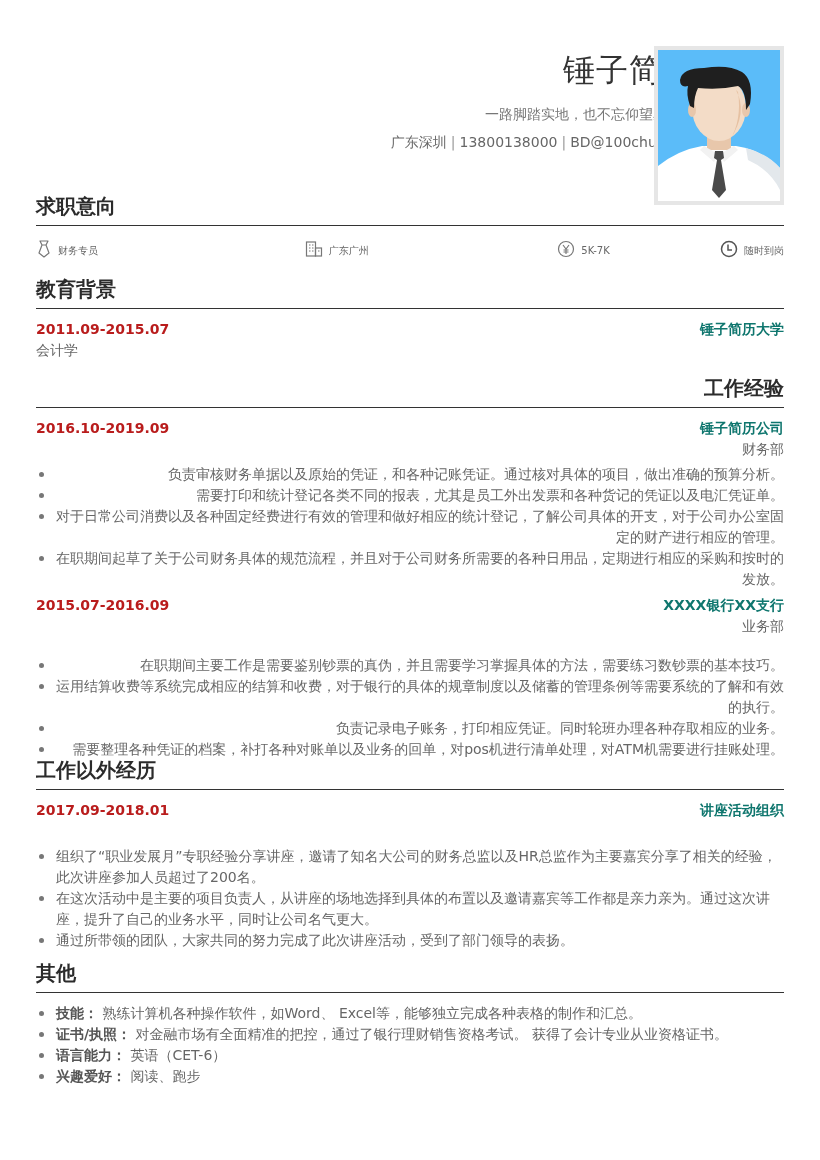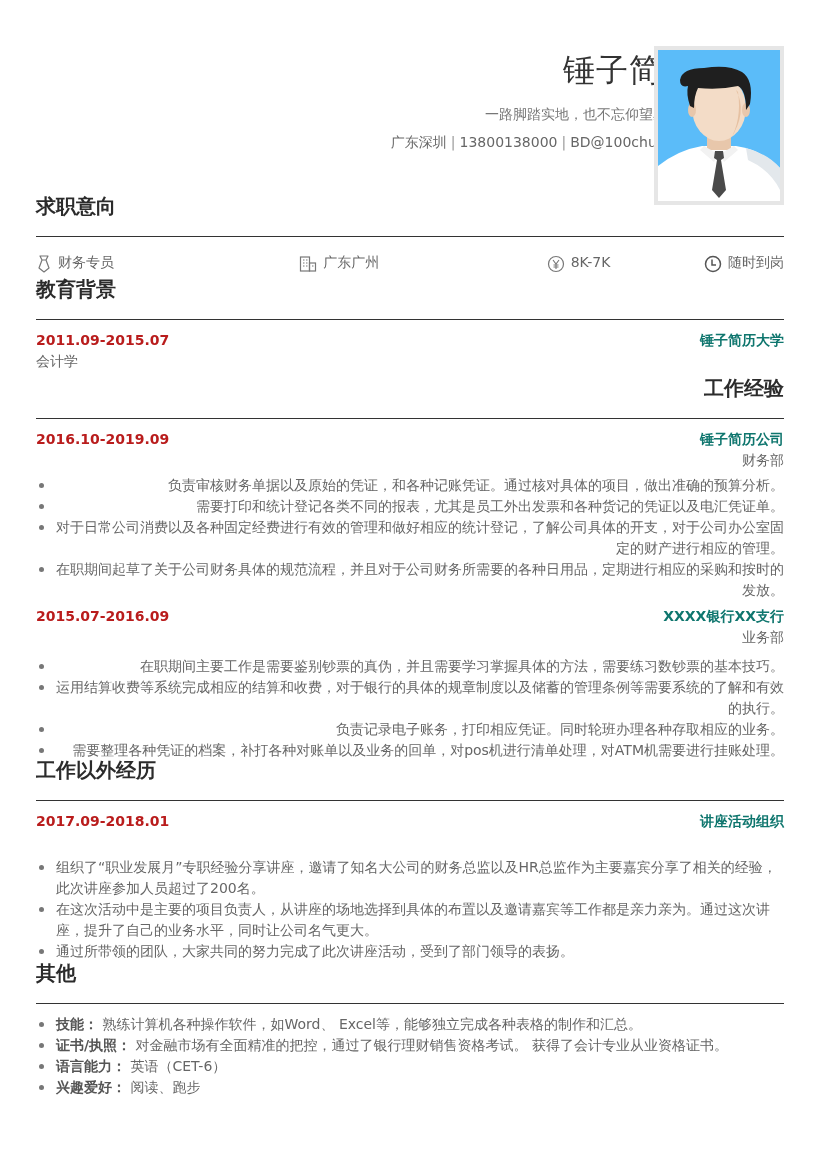--- a/index.html
+++ b/index.html
@@ -21,40 +21,40 @@
 
     .photo {
       position: absolute; left: 618px; top: 46px; width: 130px; height: 159px;
       border: 4px solid #e6e6e6; background: #5bbcf9; overflow: hidden;
     }
 
     
     .section { position: absolute; left: 0; width: 748px; }
     .section-title {
       font-size: 20px; font-weight: bold; color: #2b2b2b; line-height: 28px;
-      padding-bottom: 16px; border-bottom: 1.5px solid #333;
+      padding-bottom: 5px; border-bottom: 1.5px solid #333;
     }
     .row { display: flex; justify-content: space-between; align-items: baseline; }
     .date { font-size: 14px; font-weight: bold; color: #b91c1c; line-height: 22px; }
     .org { font-size: 14px; font-weight: bold; color: #0f766e; line-height: 22px; }
     .sub { font-size: 14px; color: #666; line-height: 21px; }
     ul.bullets { list-style: none; }
     ul.bullets li {
       position: relative; padding-left: 20px; font-size: 14px; color: #666;
       line-height: 21px;
     }
     ul.bullets li::before {
       content: ""; position: absolute; left: 3px; top: 8px; width: 5px; height: 5px;
       border-radius: 50%; background: #777;
     }
     ul.bullets li b { color: #555; font-weight: bold; }
 
     
     .intent { display: flex; justify-content: space-between; margin-top: 14px; }
-    .intent-item { display: flex; align-items: flex-end; font-size: 14px; color: #666; line-height: 22px; }
+    .intent-item { display: flex; align-items: flex-start; font-size: 10px; color: #666; line-height: 22px; }
     .intent-item svg { margin-right: 6px; }
   </style>
 </head>
 <body>
 
 <div class="page">
 
   <div class="header">
     <div class="name">锤子简历</div>
     <div class="motto">一路脚踏实地，也不忘仰望星空。</div>
@@ -102,21 +102,21 @@
           <rect x="10.5" y="8" width="6" height="8" fill="none" stroke="#777" stroke-width="1.2"></rect>
           <path d="M4 5h1.5M7 5h1.5M4 8h1.5M7 8h1.5M4 11h1.5M7 11h1.5M13 11h1.5" stroke="#777" stroke-width="1.2"></path>
         </svg>
         <span>广东广州</span>
       </div>
       <div class="intent-item" style="width:120px; margin-left:90px;">
         <svg width="18" height="18" viewBox="0 0 18 18">
           <circle cx="9" cy="9" r="7.5" fill="none" stroke="#777" stroke-width="1.2"></circle>
           <path d="M6 5 L9 9 L12 5 M9 9 L9 14 M6.5 10 h5 M6.5 12 h5" fill="none" stroke="#777" stroke-width="1.1"></path>
         </svg>
-        <span>8K-7K</span>
+        <span>5K-7K</span>
       </div>
       <div class="intent-item">
         <svg width="18" height="18" viewBox="0 0 18 18">
           <circle cx="9" cy="9" r="7.5" fill="none" stroke="#555" stroke-width="1.5"></circle>
           <path d="M8 4.5 V10 H12" fill="none" stroke="#555" stroke-width="1.5"></path>
         </svg>
         <span>随时到岗</span>
       </div>
     </div>
   </div>
@@ -148,21 +148,21 @@
         <li>在职期间起草了关于公司财务具体的规范流程，并且对于公司财务所需要的各种日用品，定期进行相应的采购和按时的发放。</li>
       </ul>
     </div>
 
     <div style="margin-top:4px;">
       <div class="row">
         <span class="date">2015.07-2016.09</span>
         <span class="org">XXXX银行XX支行</span>
       </div>
       <div class="sub">业务部</div>
-      <ul class="bullets" style="margin-top:8px;">
+      <ul class="bullets" style="margin-top:18px;">
         <li>在职期间主要工作是需要鉴别钞票的真伪，并且需要学习掌握具体的方法，需要练习数钞票的基本技巧。</li>
         <li>运用结算收费等系统完成相应的结算和收费，对于银行的具体的规章制度以及储蓄的管理条例等需要系统的了解和有效的执行。</li>
         <li>负责记录电子账务，打印相应凭证。同时轮班办理各种存取相应的业务。</li>
         <li>需要整理各种凭证的档案，补打各种对账单以及业务的回单，对pos机进行清单处理，对ATM机需要进行挂账处理。</li>
       </ul>
     </div>
   </div>
 
   <div class="section" style="top:756px;">
     <div class="section-title">工作以外经历</div>

